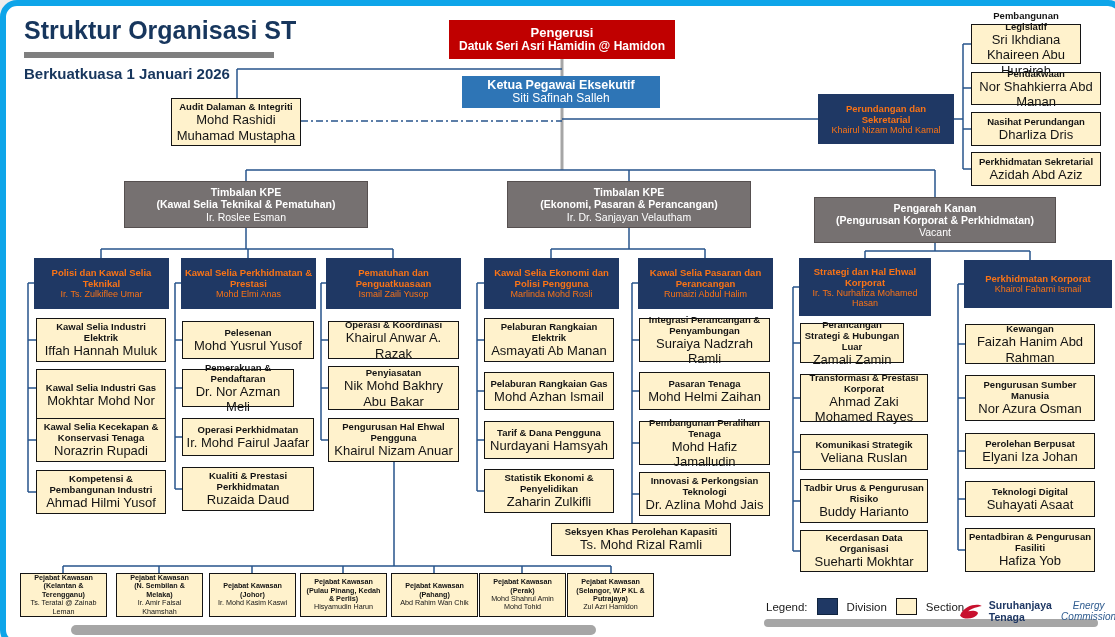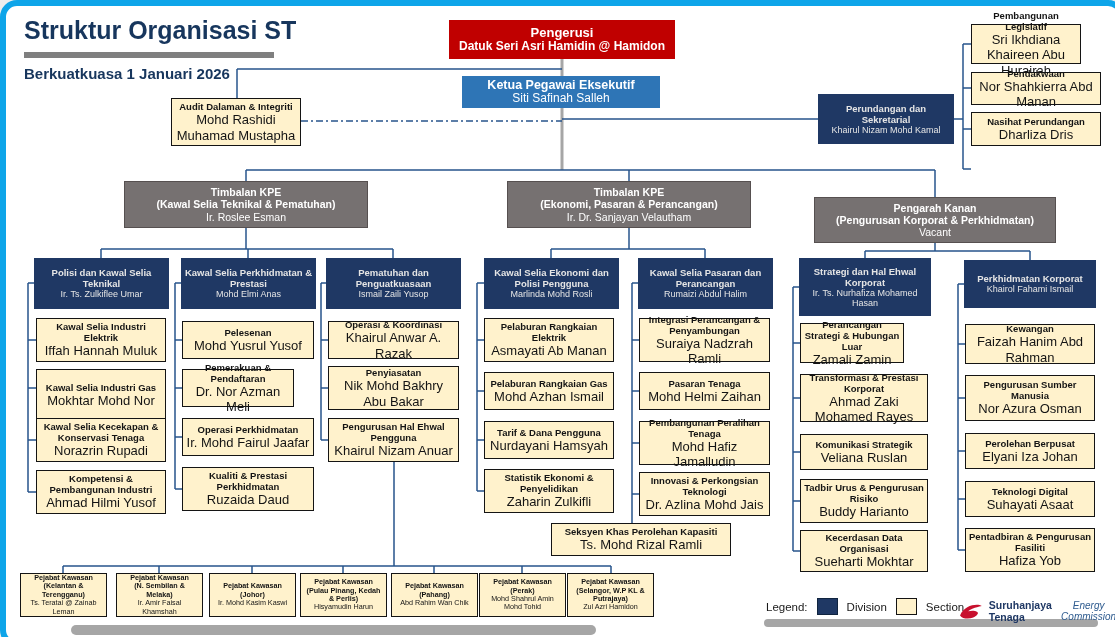--- a/index.html
+++ b/index.html
@@ -8,21 +8,21 @@
   svg.wires{position:absolute;left:0;top:0;pointer-events:none;}
   .box{position:absolute;box-sizing:border-box;display:flex;flex-direction:column;
        align-items:center;justify-content:center;text-align:center;line-height:1.16;
        padding:2px 3px;}
   .t{font-weight:bold;}
   
   .sec{background:#FFF2CC;border:1.4px solid #141414;color:#141414;}
   .sec .t{font-size:9.5px;}
   .sec .n{font-size:13px;}
   
-  .division{background:#1F3864;color:#e5e5e5;}
+  .division{background:#1F3864;color:#f97316;}
   .division .t{font-size:9.5px;}
   .division .n{font-size:9px;}
   
   .deputy{background:#767171;color:#fff;border:1.6px solid #565050;}
   .deputy .t,.deputy .s{font-weight:bold;font-size:10.5px;}
   .deputy .n{font-size:10.5px;}
   
   .chairman{background:#C00000;color:#fff;}
   .chairman .t{font-size:13px;}
   .chairman .n{font-size:12px;font-weight:bold;}
@@ -101,20 +101,24 @@
     <div class="n">Sri Ikhdiana Khaireen Abu Hurairah</div>
   </div>
   <div class="box sec" style="left:965px;top:66px;width:130px;height:33px">
     <div class="t">Pendakwaan</div>
     <div class="n">Nor Shahkierra Abd Manan</div>
   </div>
   <div class="box sec" style="left:965px;top:106px;width:130px;height:34px">
     <div class="t">Nasihat Perundangan</div>
     <div class="n">Dharliza Dris</div>
   </div>
+  <div class="box sec" style="left:965px;top:146px;width:130px;height:34px">
+    <div class="t">Perkhidmatan Sekretarial</div>
+    <div class="n">Azidah Abd Aziz</div>
+  </div>
 
   <div class="box deputy" style="left:118px;top:175px;width:244px;height:47px">
     <div class="t">Timbalan KPE</div>
     <div class="s">(Kawal Selia Teknikal &amp; Pematuhan)</div>
     <div class="n">Ir. Roslee Esman</div>
   </div>
   <div class="box deputy" style="left:501px;top:175px;width:244px;height:47px">
     <div class="t">Timbalan KPE</div>
     <div class="s">(Ekonomi, Pasaran &amp; Perancangan)</div>
     <div class="n">Ir. Dr. Sanjayan Velautham</div>
@@ -142,21 +146,21 @@
     <div class="n">Marlinda Mohd Rosli</div>
   </div>
   <div class="box division" style="left:632px;top:252px;width:135px;height:51px">
     <div class="t">Kawal Selia Pasaran dan Perancangan</div>
     <div class="n">Rumaizi Abdul Halim</div>
   </div>
   <div class="box division" style="left:793px;top:252px;width:132px;height:58px">
     <div class="t">Strategi dan Hal Ehwal Korporat</div>
     <div class="n">Ir. Ts. Nurhafiza Mohamed Hasan</div>
   </div>
-  <div class="box division" style="left:958px;top:254px;width:132px;height:48px">
+  <div class="box division" style="left:958px;top:254px;width:148px;height:48px">
     <div class="t">Perkhidmatan Korporat</div>
     <div class="n">Khairol Fahami Ismail</div>
   </div>
 
   <div class="box sec" style="left:30px;top:312px;width:130px;height:44px">
     <div class="t">Kawal Selia Industri Elektrik</div>
     <div class="n">Iffah Hannah Muluk</div>
   </div>
   <div class="box sec" style="left:30px;top:363px;width:130px;height:52px">
     <div class="t">Kawal Selia Industri Gas</div>

